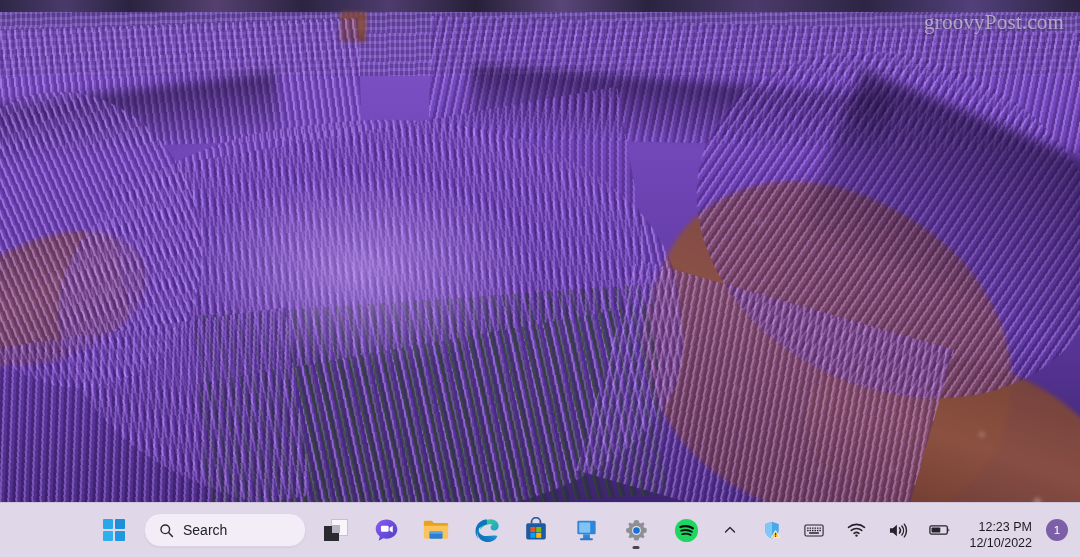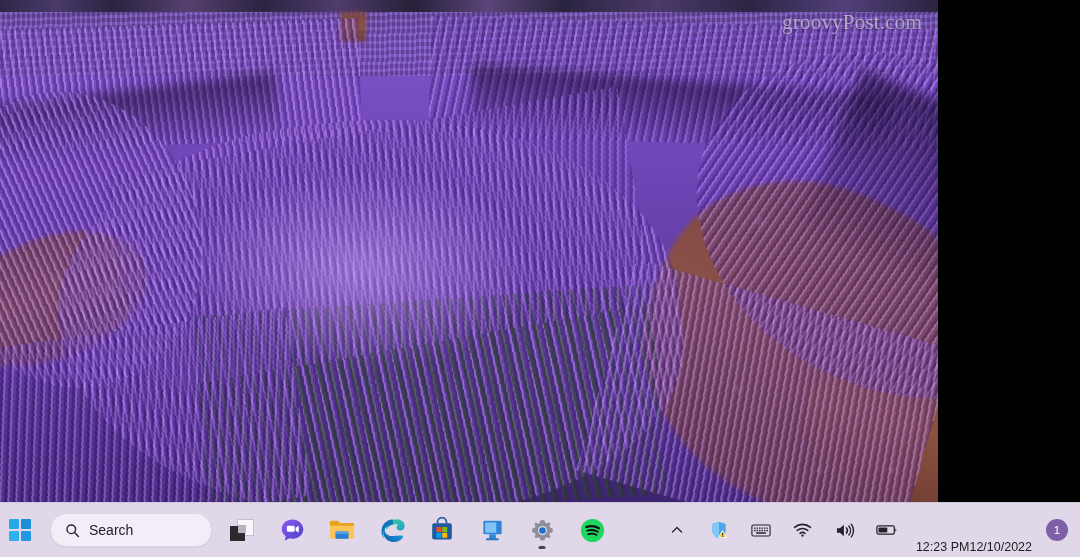--- a/index.html
+++ b/index.html
@@ -17,21 +17,21 @@
     position: relative;
     width: 1080px;
     height: 557px;
     overflow: hidden;
   }
 
   
   #wallpaper {
     position: absolute;
     left: 0; top: 0;
-    width: 938px;
+    width: 1080px;
     height: 503px;
     overflow: hidden;
     background: #3a1d66;
   }
   .wp-layer { position: absolute; left: 0; top: 0; width: 100%; height: 100%; }
 
   
   .wp-horizon {
     height: 14px;
     background:
@@ -142,20 +142,21 @@
     border-top: 1px solid #cfc5db;
     display: flex;
     align-items: center;
   }
   #taskbar-center {
     position: absolute;
     left: 0; right: 0;
     display: flex;
     align-items: center;
     justify-content: flex-start;
+    padding-left: 94px;
     gap: 10px;
     height: 54px;
   }
   .tb-btn {
     width: 40px; height: 40px;
     border-radius: 6px;
     display: flex;
     align-items: center;
     justify-content: center;
     position: relative;
@@ -249,20 +250,21 @@
     height: 40px;
     min-width: 30px;
     padding: 0 6px;
     border-radius: 5px;
     display: flex;
     align-items: center;
     justify-content: center;
   }
   #clock {
     display: flex;
+    flex-direction: column;
     align-items: flex-end;
     justify-content: center;
     padding: 0 10px 0 8px;
     height: 40px;
     border-radius: 5px;
     line-height: 1.25;
     margin-top: 12px;
   }
   #clock span {
     font-size: 12.5px;

